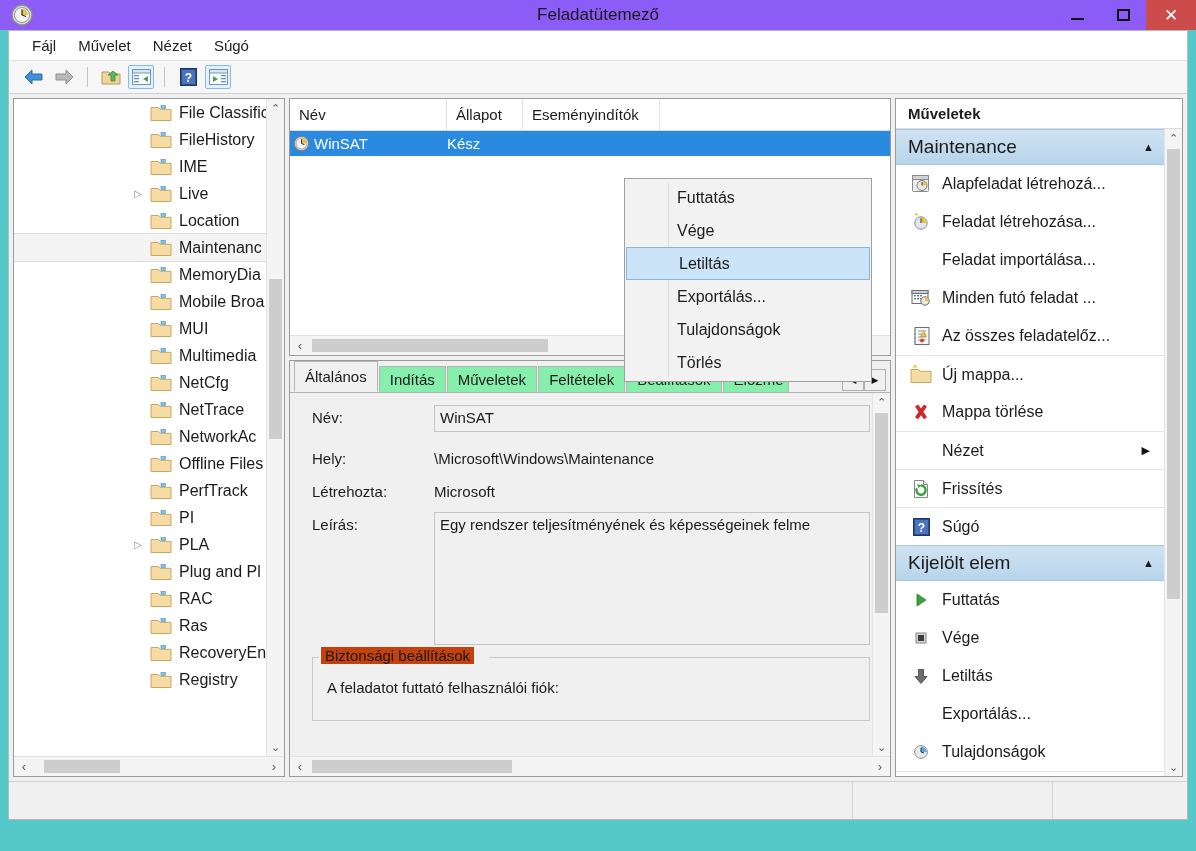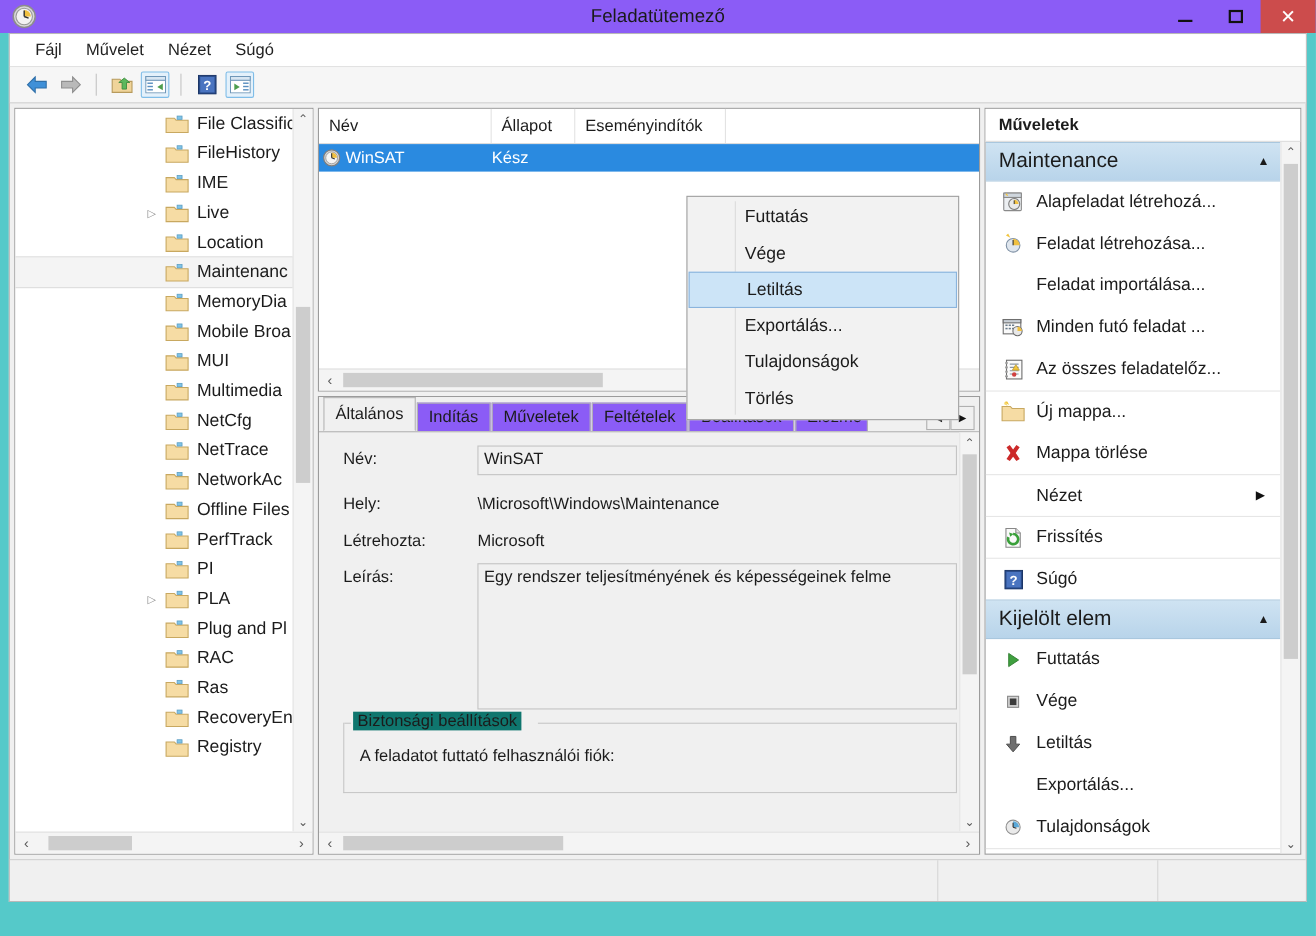--- a/index.html
+++ b/index.html
@@ -108,21 +108,21 @@
   .listrow.selected { background: #2a8ae0; color: #fff; }
   .clock-ico { width: 17px; height: 17px; margin: 0 4px 0 3px; flex:none; }
 
   
   .detailpane { flex: 1; background: #f0f0f0; border:1px solid #9b9b9b; display:flex;
                 flex-direction:column; min-height:0; position: relative; }
   .tabstrip { height: 31px; display: flex; align-items: flex-end; background:#f0f0f0;
               padding-left: 4px; position: relative; flex:none; }
   .tab {
     height: 26px; padding: 0 10px; display: flex; align-items: center;
-    font-size: 15px; color: #1b1b1b; background: #8b5cf6;
+    font-size: 15px; color: #1b1b1b; background: #86efac;
     border: 1px solid #b4b4b4; border-bottom: none; margin-right: 1px; white-space: nowrap;
   }
   .tab.active { background: #f0f0f0; height: 31px; border-bottom: 1px solid #f0f0f0; }
   .tab.clipped { overflow: hidden; max-width: 66px; }
   .tabspin { position: absolute; right: 4px; bottom: 1px; display: flex; }
   .tabspin .sb { width: 22px; height: 22px; border: 1px solid #b0b0b0; background: #f0f0f0;
                  display:flex; align-items:center; justify-content:center; font-size:9px; color:#111;}
   .detailbody { flex: 1; background: #f0f0f0; border-top: 1px solid #b4b4b4;
                 position: relative; overflow: hidden; }
   .frow { display: flex; align-items: flex-start; padding: 0 20px 0 22px; }
@@ -132,21 +132,21 @@
     flex: 1; background: #f0f0f0; border: 1px solid #c4c4c4;
     font-size: 15px; color: #1b1b1b; padding: 3px 5px; height: 27px; overflow:hidden;
     white-space:nowrap;
   }
   .ftextarea {
     flex: 1; background: #f0f0f0; border: 1px solid #c4c4c4;
     font-size: 15px; color: #1b1b1b; padding: 3px 5px; height: 133px; overflow:hidden;
   }
   .groupbox { margin: 12px 20px 0 22px; border: 1px solid #c8c8c8; border-top:none;
               position: relative; height: 64px; }
-  .groupbox .legend { position: absolute; top: -10px; left: 8px; background: #0f766e;
+  .groupbox .legend { position: absolute; top: -10px; left: 8px; background: #c2410c;
                       padding: 0 4px; font-size: 15px; color: #1b1b1b; }
   .groupbox .gb-top-l { position:absolute; top:0; left:0; width:6px; height:1px; background:#c8c8c8;}
   .groupbox .gb-top-r { position:absolute; top:0; left:176px; right:0; height:1px; background:#c8c8c8;}
   .groupbox .gbrow { font-size: 15px; color: #1b1b1b; padding: 22px 0 0 14px; }
 
   
   .actionspane { width: 288px; background: #fff; border:1px solid #9b9b9b;
                  display:flex; flex-direction:column; }
   .actions-title { height: 30px; display:flex; align-items:center; padding-left: 12px;
                    font-size: 15px; font-weight: bold; color: #1b1b1b;

